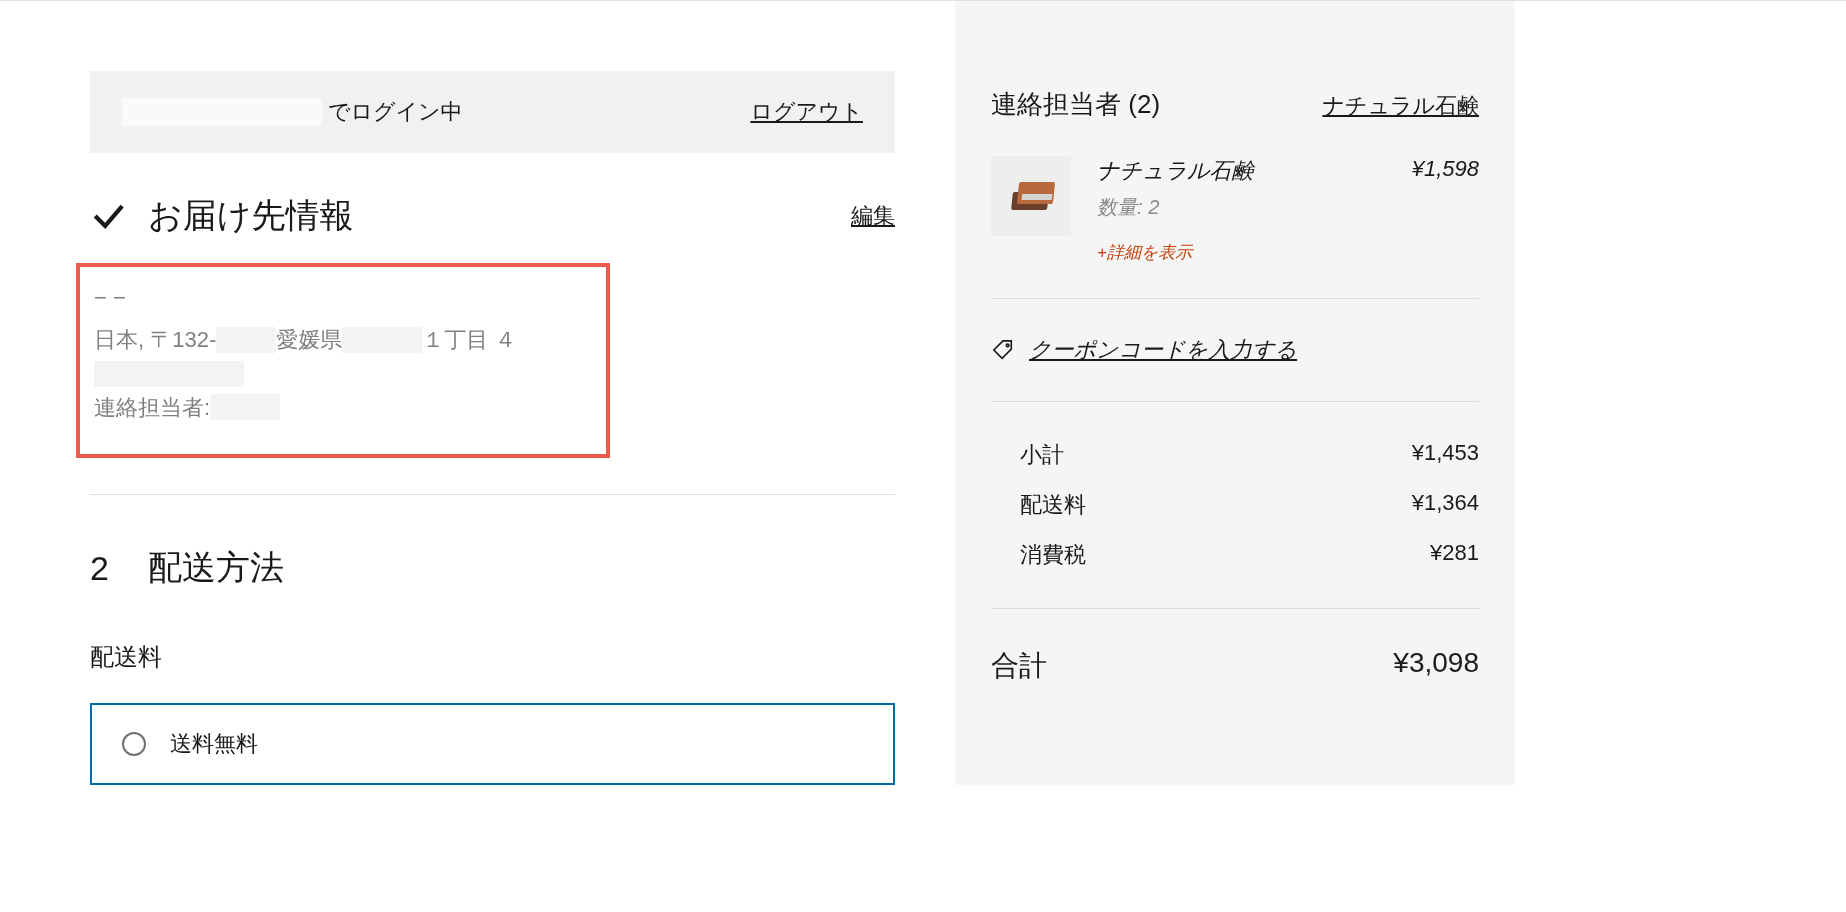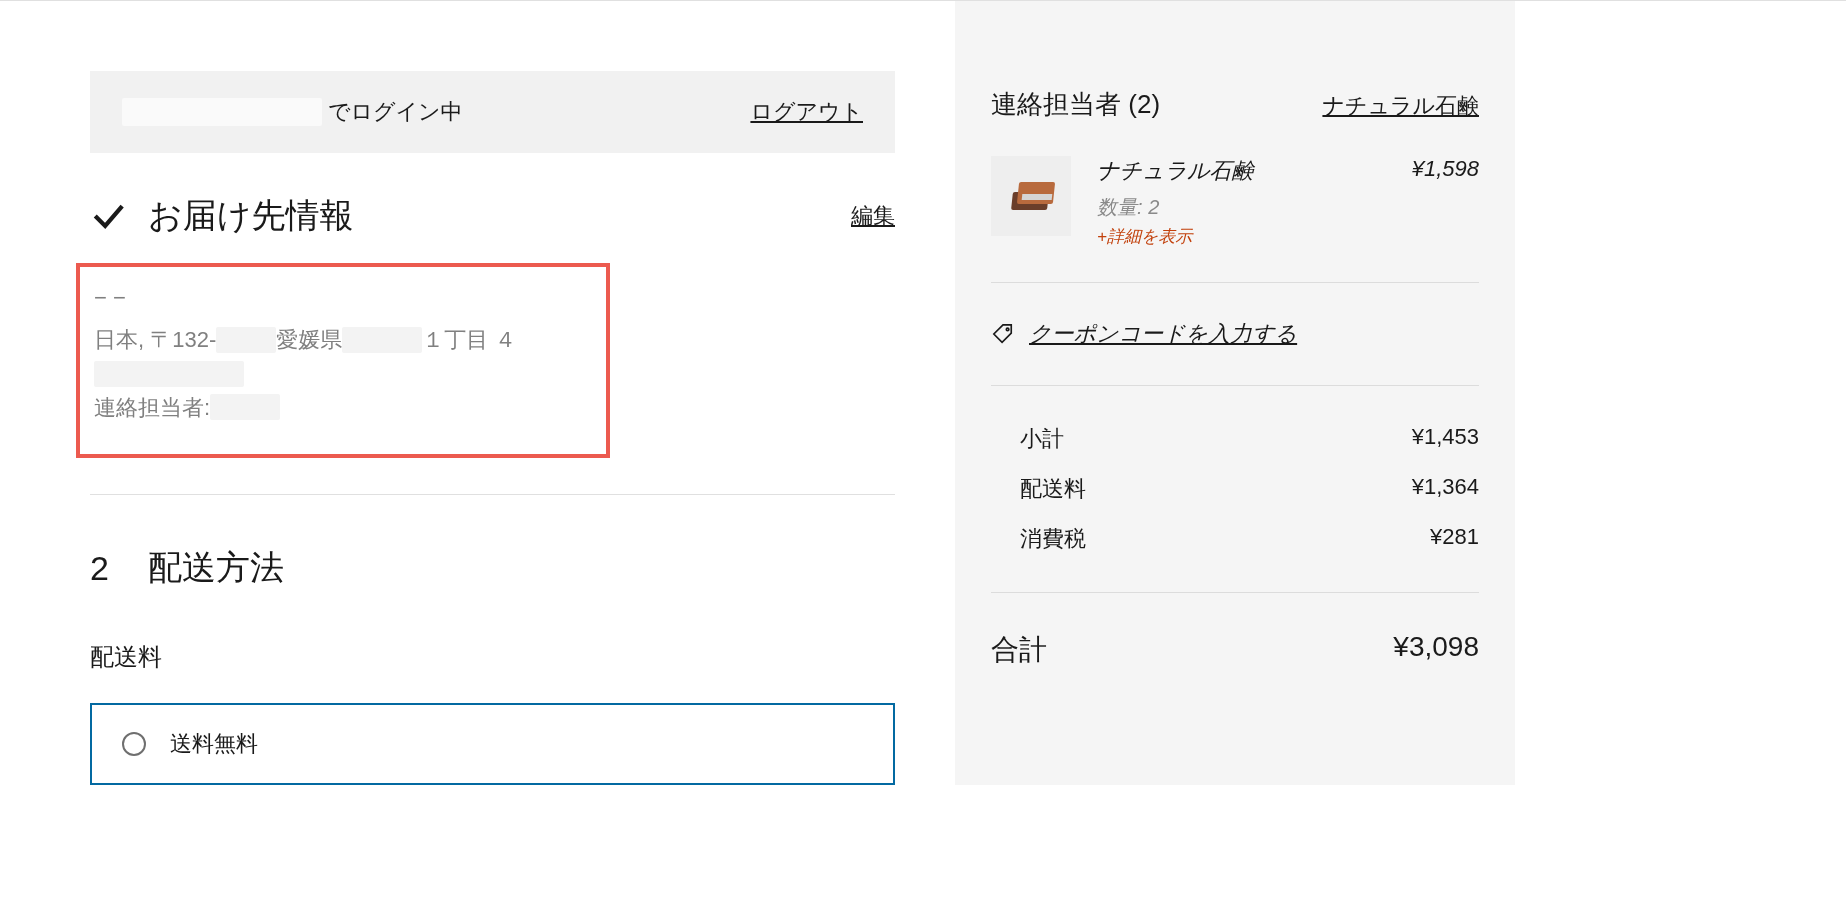--- a/index.html
+++ b/index.html
@@ -245,21 +245,21 @@
     }
     .product-name {
       font-size: 22px;
     }
     .product-price {
       font-size: 22px;
     }
     .product-qty {
       font-size: 20px;
       color: #8a8a8a;
-      margin-bottom: 4px;
+      margin-bottom: 20px;
     }
     .more-details {
       font-size: 17px;
       color: #c2410c;
       cursor: pointer;
     }
 
     .sidebar-hr {
       border: none;
       border-top: 1px solid #dcdcdc;

